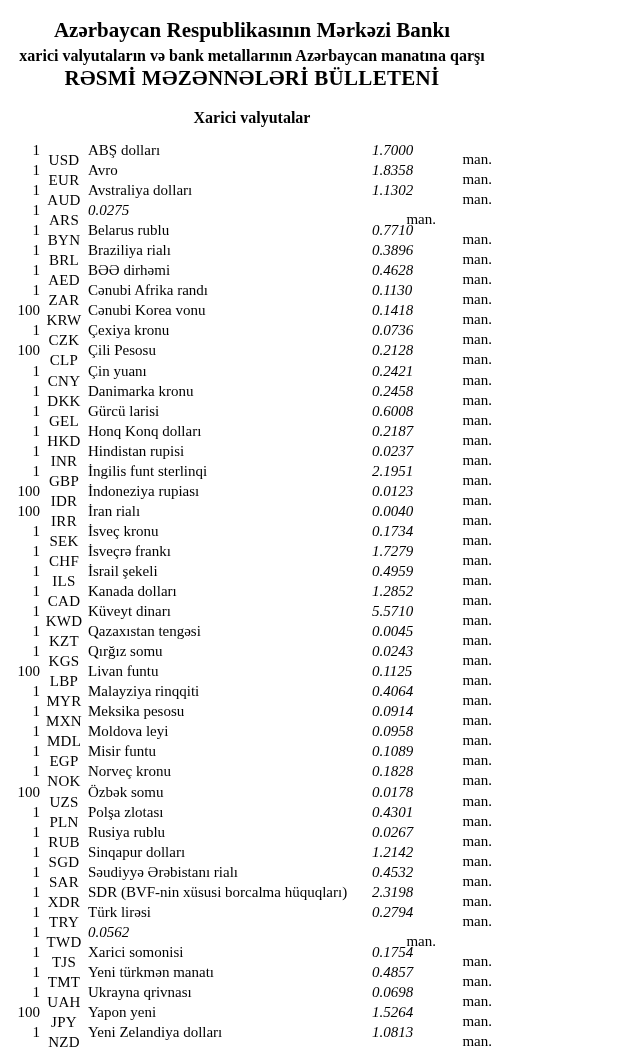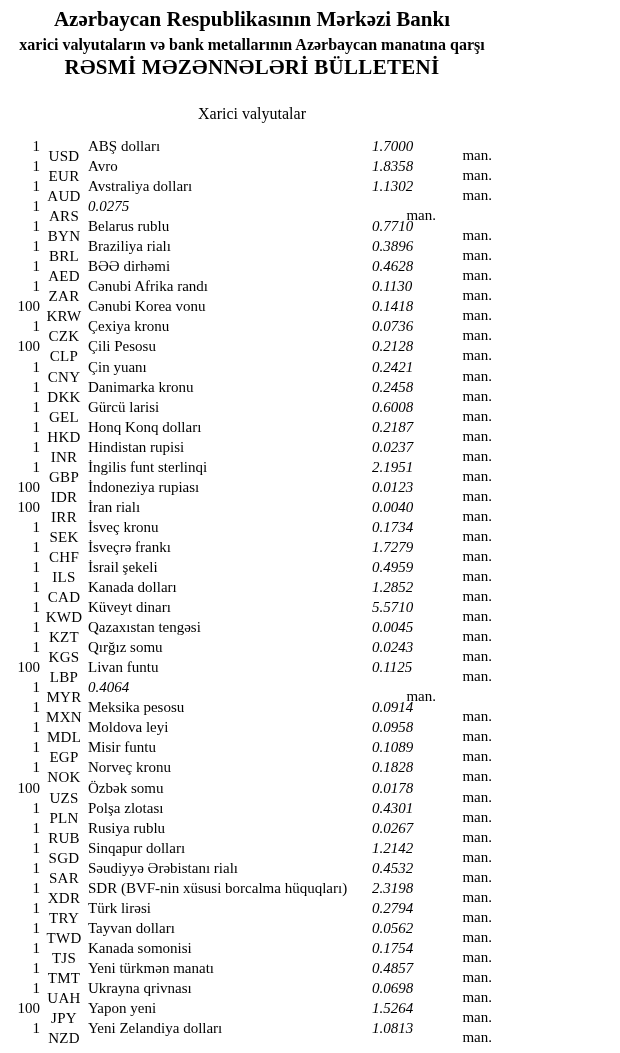--- a/index.html
+++ b/index.html
@@ -11,21 +11,21 @@
     height: 1053px;
     background: #ffffff;
     color: #000000;
     font-family: "Liberation Serif", "DejaVu Serif", serif;
     overflow: hidden;
   }
   .page {
     width: 504px;
     height: 1053px;
     box-sizing: border-box;
-    padding-top: 5px;
+    padding-top: 16px;
   }
   .header {
     text-align: center;
   }
   .bank-name {
     font-size: 21px;
     font-weight: bold;
     line-height: 28px;
     white-space: nowrap;
   }
@@ -44,23 +44,23 @@
   .bulletin-title {
     font-size: 21px;
     font-weight: bold;
     line-height: 23px;
     letter-spacing: 0.3px;
     white-space: nowrap;
   }
   .section-title {
     text-align: center;
     font-size: 16px;
-    font-weight: normal;
+    font-weight: bold;
     line-height: 20px;
-    margin-top: 25px;
+    margin-top: 18px;
   }
   .table {
     margin-top: 2px;
     padding-right: 12px;
   }
   .row {
     display: grid;
     grid-template-columns: 40px 48px 1fr 64px 56px;
     height: 20.06px;
     line-height: 20.06px;
@@ -315,20 +315,21 @@
     <span class="qty">100</span>
     <span class="code">LBP</span>
     <span class="name">Livan funtu</span>
     <span class="rate">0.1125</span>
     <span class="unit">man.</span>
   </div>
 
   <div class="row">
     <span class="qty">1</span>
     <span class="code">MYR</span>
+    <span class="name">Malayziya rinqqiti</span>
     <span class="rate">0.4064</span>
     <span class="unit">man.</span>
   </div>
 
   <div class="row">
     <span class="qty">1</span>
     <span class="code">MXN</span>
     <span class="name">Meksika pesosu</span>
     <span class="rate">0.0914</span>
     <span class="unit">man.</span>
@@ -410,29 +411,28 @@
     <span class="qty">1</span>
     <span class="code">TRY</span>
     <span class="name">Türk lirəsi</span>
     <span class="rate">0.2794</span>
     <span class="unit">man.</span>
   </div>
 
   <div class="row">
     <span class="qty">1</span>
     <span class="code">TWD</span>
-    <span class="name">Tayvan dolları</span>
     <span class="rate">0.0562</span>
     <span class="unit">man.</span>
   </div>
 
   <div class="row">
     <span class="qty">1</span>
     <span class="code">TJS</span>
-    <span class="name">Kanada somonisi</span>
+    <span class="name">Xarici somonisi</span>
     <span class="rate">0.1754</span>
     <span class="unit">man.</span>
   </div>
 
   <div class="row">
     <span class="qty">1</span>
     <span class="code">TMT</span>
     <span class="name">Yeni türkmən manatı</span>
     <span class="rate">0.4857</span>
     <span class="unit">man.</span>

